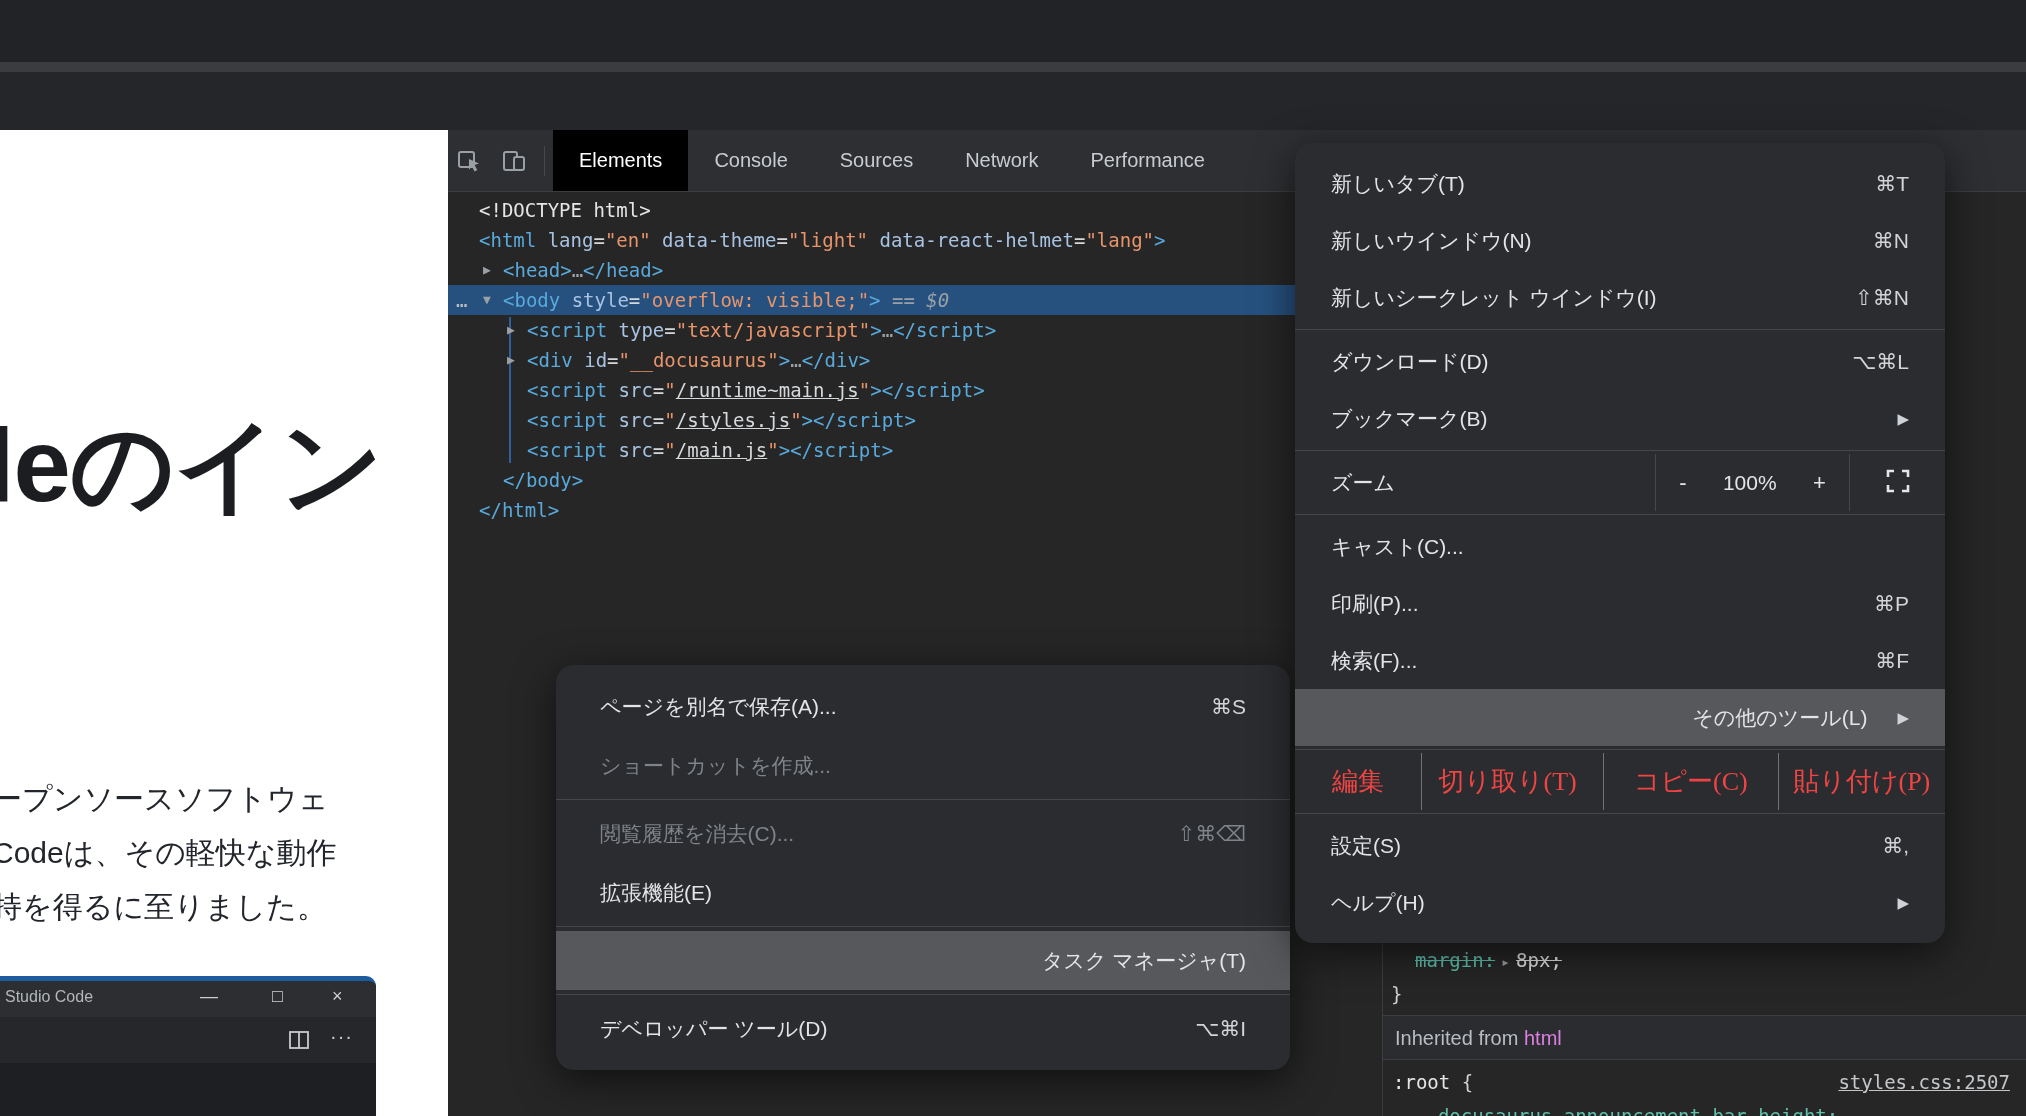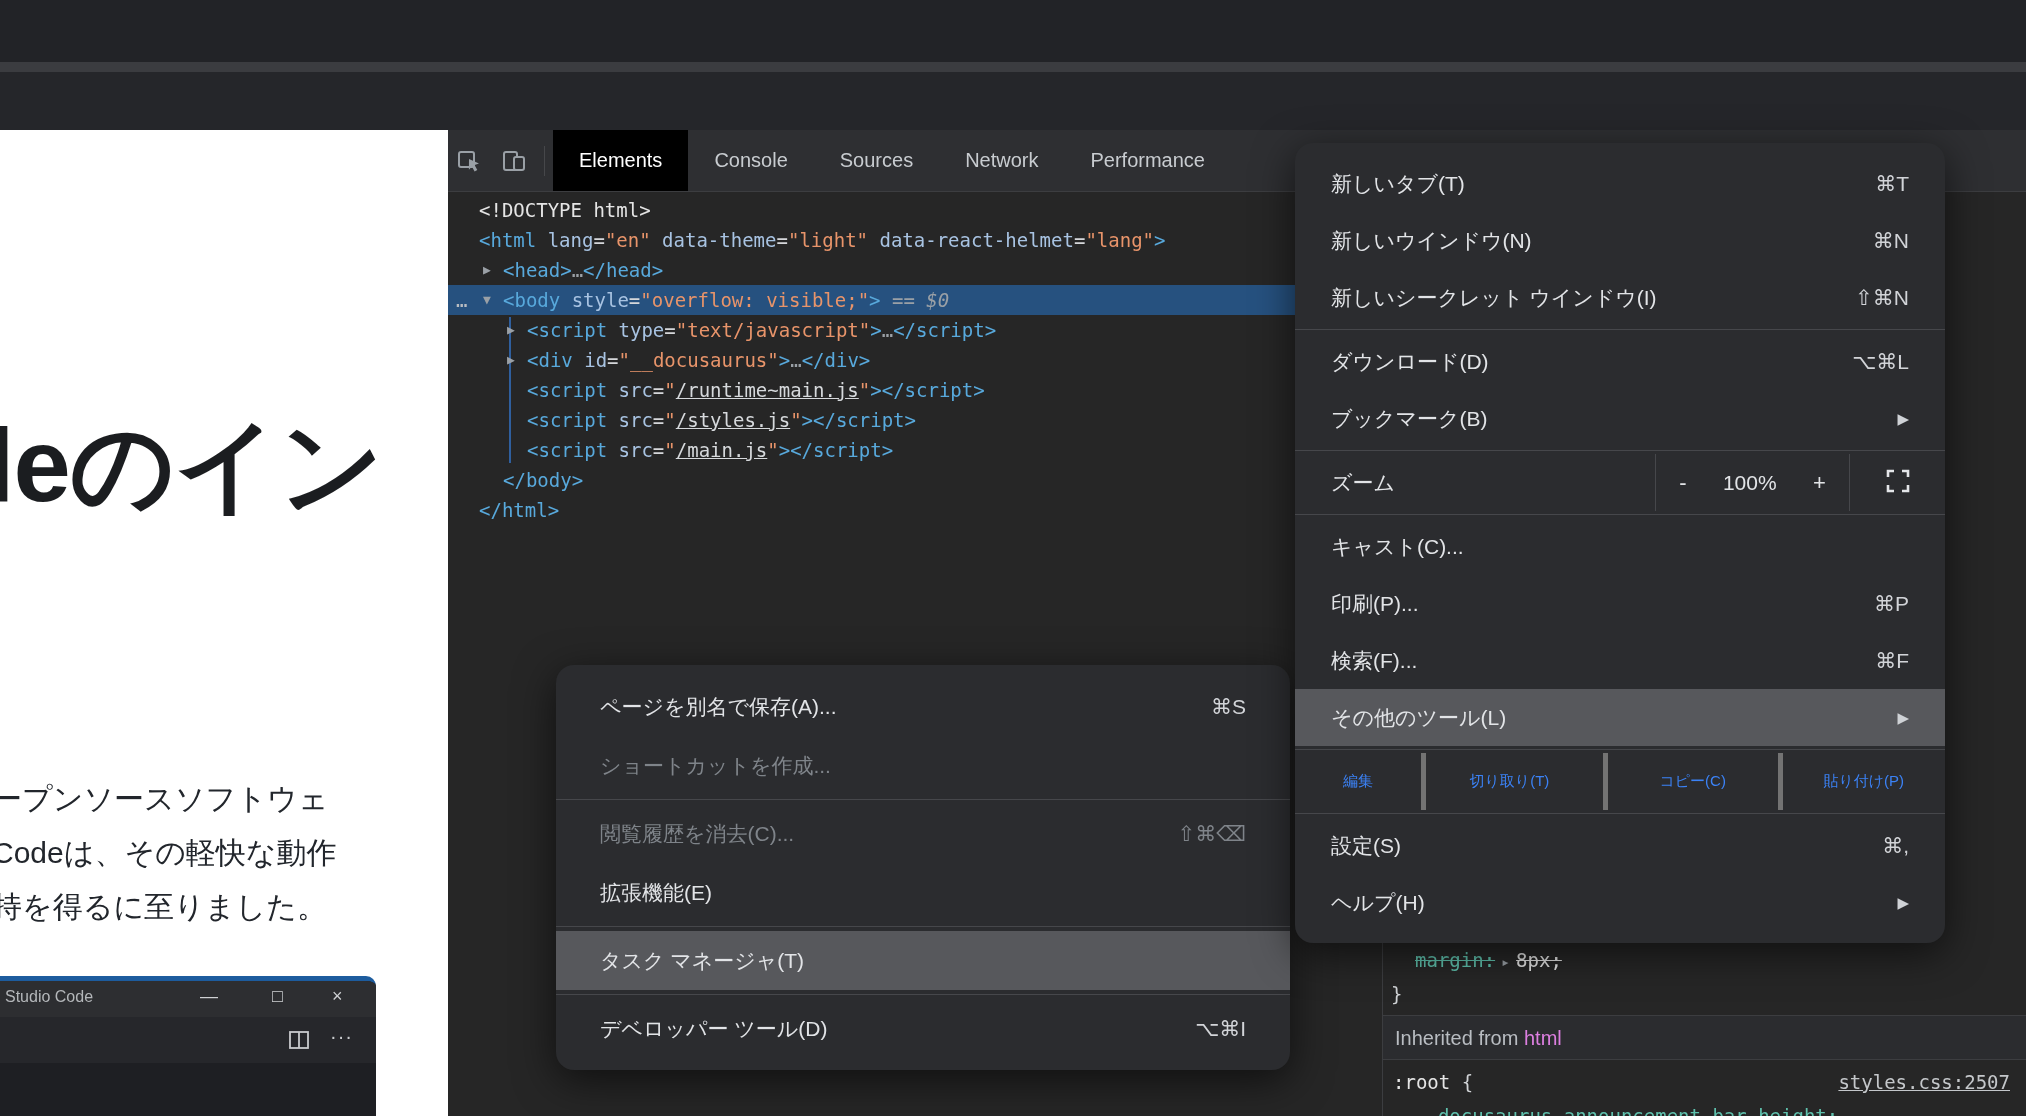--- a/index.html
+++ b/index.html
@@ -83,37 +83,37 @@
   .menu { position:absolute; background:#2b2c2f; border-radius:18px;
           box-shadow:0 10px 40px rgba(0,0,0,0.6); padding:12px 0; z-index:30; overflow:hidden; }
   #mainMenu { left:1295px; top:143px; width:650px; }
   #submenu  { left:556px;  top:665px; width:734px; z-index:20; }
   .menu-item { display:flex; align-items:center; height:57px; padding:0 36px;
                font-size:21px; color:#e2e4e7; }
   #submenu .menu-item { height:59px; padding:0 44px; }
   .menu-item .m-label { flex:1; white-space:nowrap; }
   .menu-item .m-short { color:#d2d4d8; white-space:nowrap; margin-left:30px; }
   .menu-item .m-arrow { color:#cfd2d6; font-size:15px; margin-left:30px; }
-  .menu-item.hovered { background:#57585c; }
+  .menu-item.hovered { background:#57585c;text-align:right; }
   .menu-item.disabled { color:#7f848a; }
   .menu-item.disabled .m-short { color:#7f848a; }
   .menu-sep { height:1px; background:#46474b; margin:3px 0; }
   #submenu .menu-sep { margin:4px 0; }
   .zoom-row { display:flex; align-items:stretch; height:57px; }
   .zoom-label { flex:0 0 360px; display:flex; align-items:center; padding-left:36px;
                 font-size:21px; color:#e2e4e7; }
   .zoom-cell { display:flex; align-items:center; justify-content:space-around;
                border-left:1px solid #46474b; }
   .zoom-step { width:237px; font-size:21px; color:#e2e4e7; }
   .zoom-fs { width:117px; }
   .zoom-btn { font-size:22px; color:#e2e4e7; padding:0 10px; }
   .edit-row { display:flex; align-items:stretch; height:57px; }
-  .edit-cell { display:flex; align-items:center; justify-content:center; font-size:15px;
-               color:#3b82f6; white-space:nowrap; }
-  .edit-cell + .edit-cell { border-left:5px solid #737373; }
+  .edit-cell { display:flex; align-items:center; justify-content:center; font-size:26px;
+               color:#ef4444; white-space:nowrap; }
+  .edit-cell + .edit-cell { border-left:1px solid #737373;font-family:Liberation Serif, serif; }
 </style>
 </head>
 <body>
 
 <div class="screen">
 
   <div class="tabstrip"></div>
   <div class="tb-divider"></div>
   <div class="toolbar">
     <div class="tb-btn" style="left:1588px">

